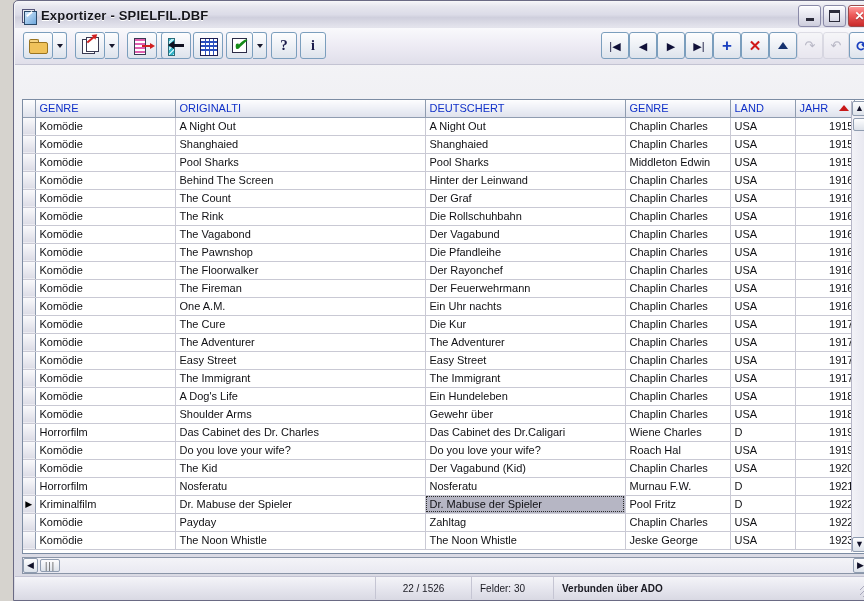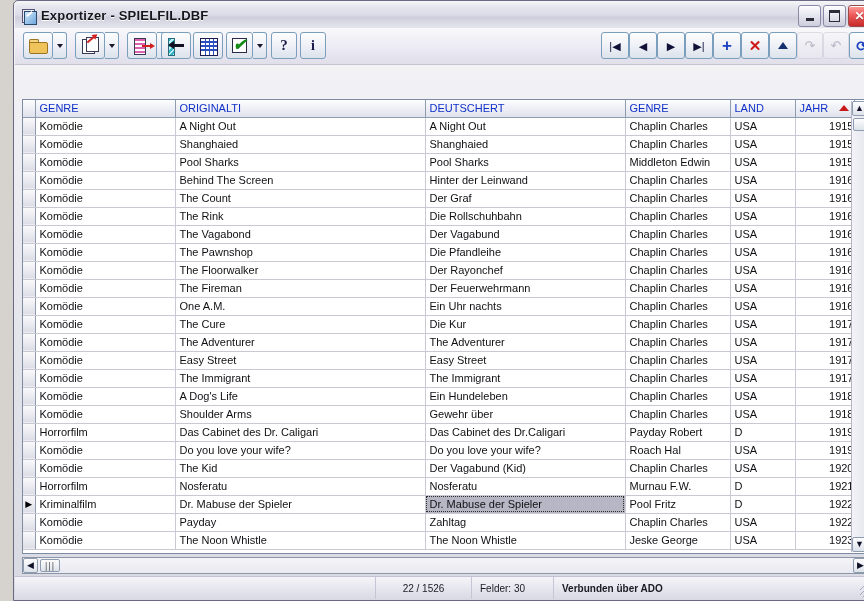--- a/index.html
+++ b/index.html
@@ -504,23 +504,23 @@
             <td>Komödie</td>
             <td>Shoulder Arms</td>
             <td>Gewehr über</td>
             <td>Chaplin Charles</td>
             <td>USA</td>
             <td class="num">1918</td>
           </tr>
           <tr>
             <td class="ind"></td>
             <td>Horrorfilm</td>
-            <td>Das Cabinet des Dr. Caligari</td>
+            <td>Das Cabinet des Dr. Charles</td>
             <td>Das Cabinet des Dr.Caligari</td>
-            <td>Payday Robert</td>
+            <td>Wiene Charles</td>
             <td>D</td>
             <td class="num">1919</td>
           </tr>
           <tr>
             <td class="ind"></td>
             <td>Komödie</td>
             <td>Do you love your wife?</td>
             <td>Do you love your wife?</td>
             <td>Roach Hal</td>
             <td>USA</td>

